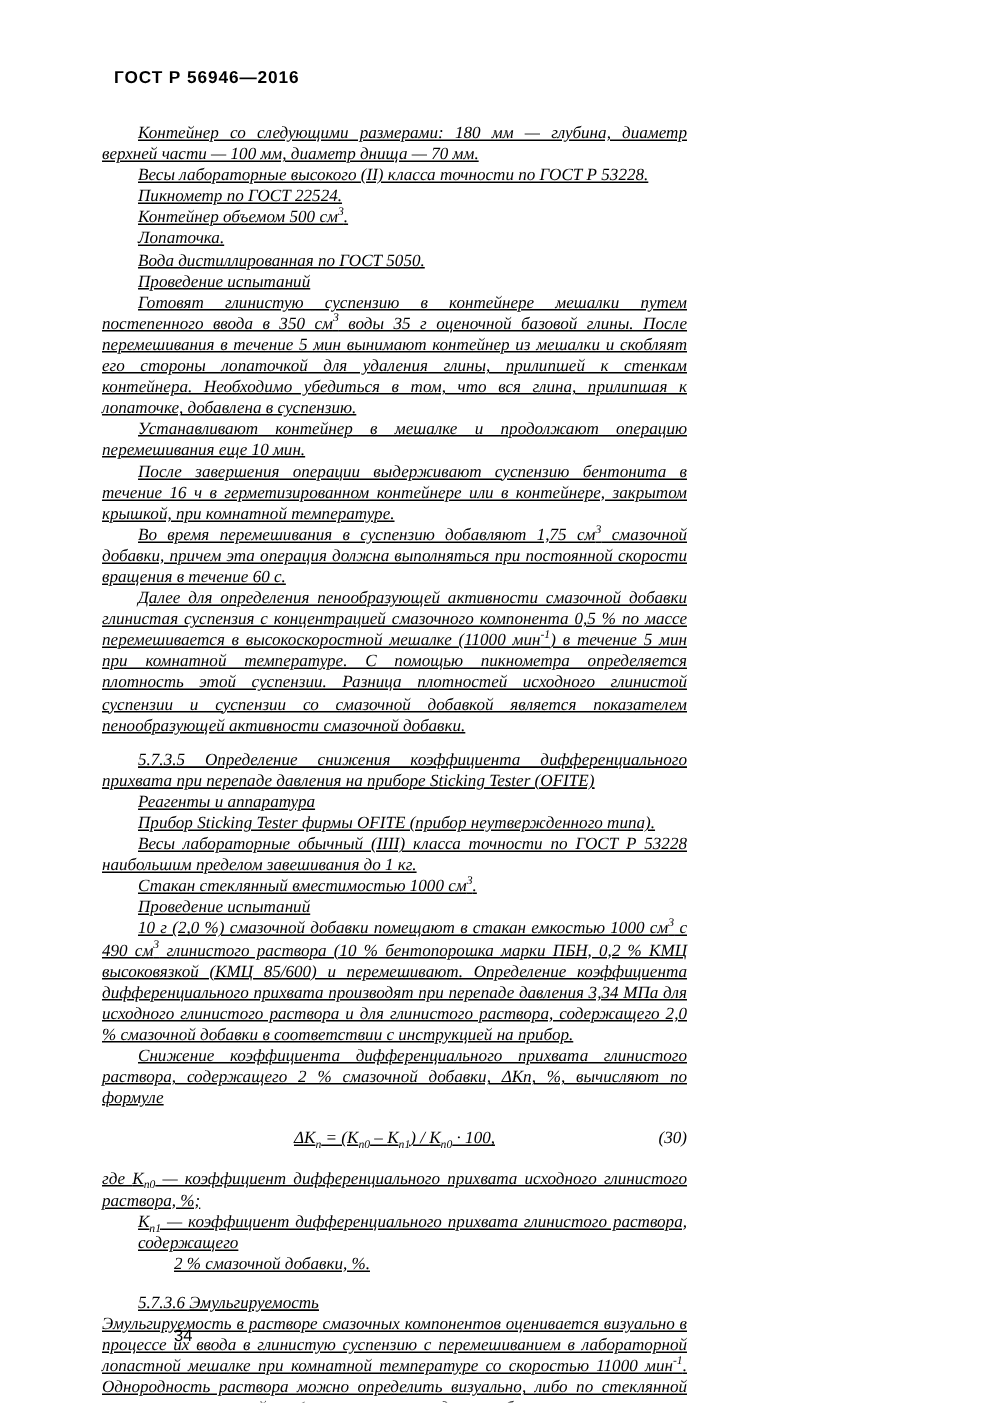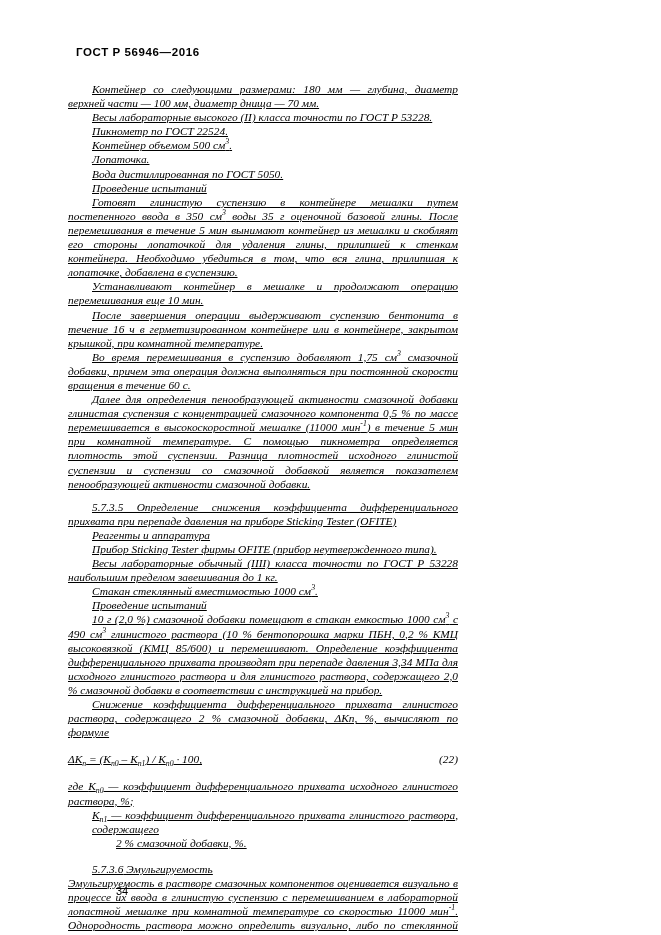--- a/index.html
+++ b/index.html
@@ -45,21 +45,21 @@
     text-indent: 0 !important;
   }
   .sec-head {
     text-indent: 24px;
     text-decoration: underline;
   }
   .sub-underline {
     text-decoration: underline;
   }
   .formula {
-    text-align: left;
+    text-align: center;
     font-style: italic;
     font-size: 11.4px;
     margin: 13px 0 13px 0;
     position: relative;
   }
   .formula .num {
     position: absolute;
     right: 0;
     top: 0;
     font-style: italic;
@@ -151,21 +151,21 @@
     <p>Стакан стеклянный вместимостью 1000 см<sup>3</sup>.</p>
 
     <p><span>Проведение испытаний</span></p>
 
     <p>10 г (2,0 %) смазочной добавки помещают в стакан емкостью 1000 см<sup>3</sup> с 490 см<sup>3</sup> глинистого раствора (10 % бентопорошка марки ПБН, 0,2 % КМЦ высоковязкой (КМЦ 85/600) и перемешивают. Определение коэффициента дифференциального прихвата производят при перепаде давления 3,34 МПа для исходного глинистого раствора и для глинистого раствора, содержащего 2,0 % смазочной добавки в соответствии с инструкцией на прибор.</p>
 
     <p>Снижение коэффициента дифференциального прихвата глинистого раствора, содержащего 2 % смазочной добавки, ΔКп, %, вычисляют по формуле</p>
 
     <div class="formula">
       <span>Δ<i>К</i><sub>п</sub> = (<i>К</i><sub>п0</sub> – <i>К</i><sub>п1</sub>) / <i>К</i><sub>п0</sub> · 100,</span>
-      <span class="num">(22)</span>
+      <span class="num">(30)</span>
     </div>
 
     <div class="where-block">
       <div class="row">где <i>К</i><sub>п0</sub> — коэффициент дифференциального прихвата исходного глинистого раствора, %;</div>
       <div class="indent-1"><i>К</i><sub>п1</sub> — коэффициент дифференциального прихвата глинистого раствора, содержащего</div>
       <div class="indent-2">2 % смазочной добавки, %.</div>
     </div>
 
     <div class="gap-m"></div>
 

